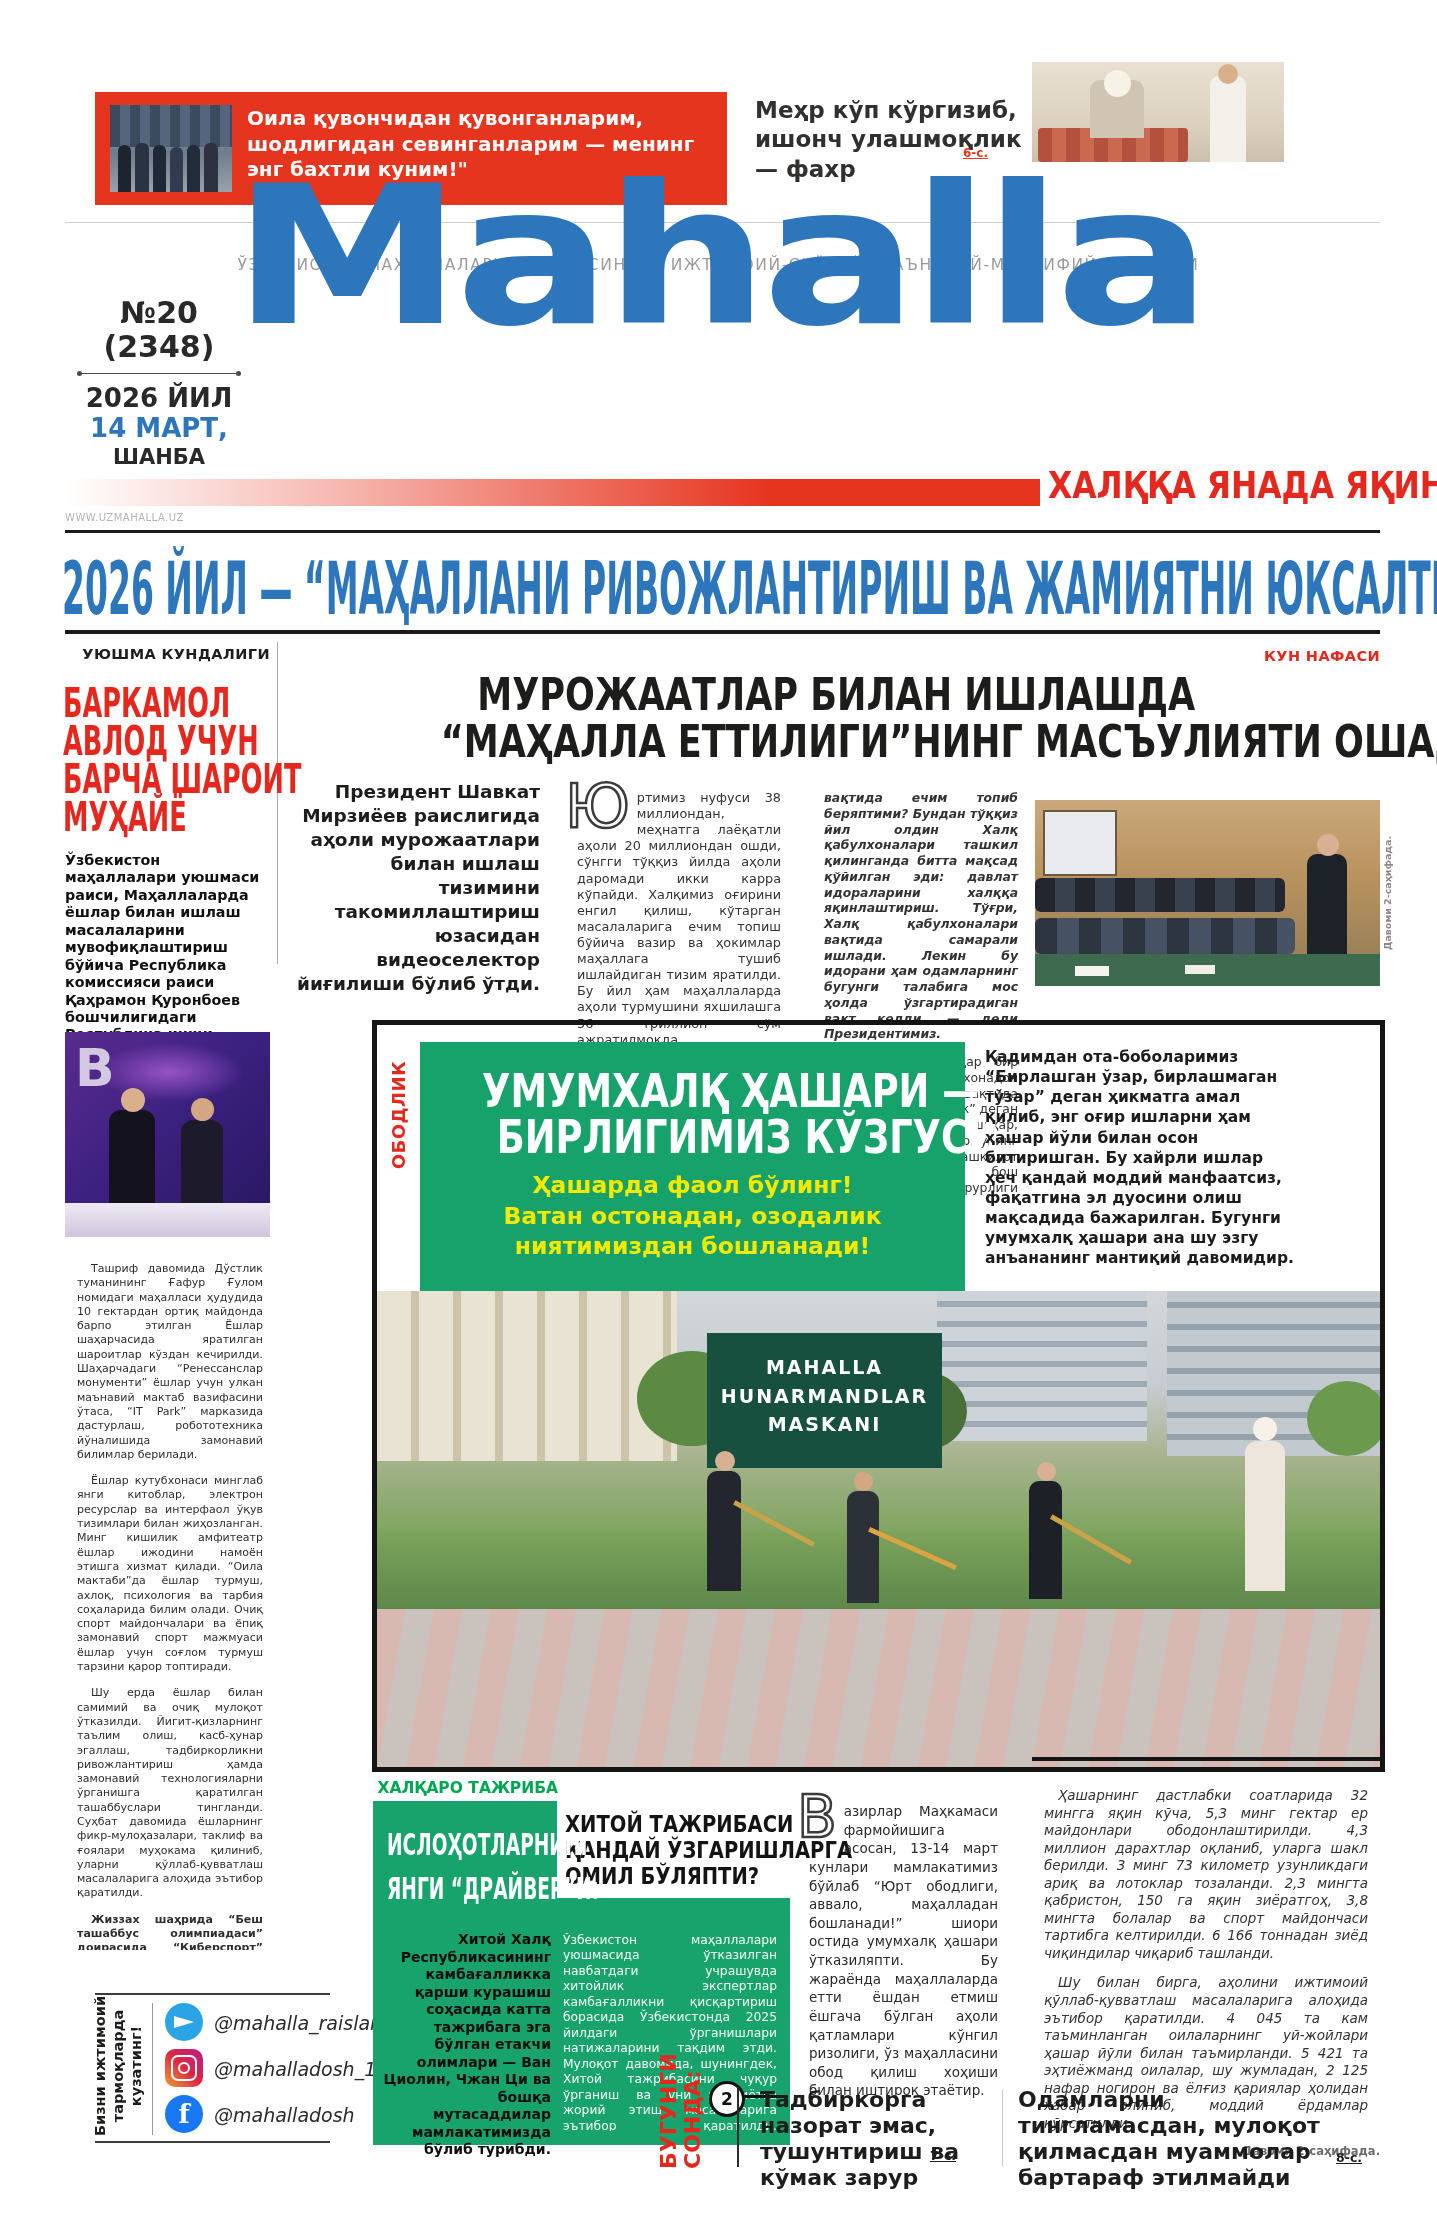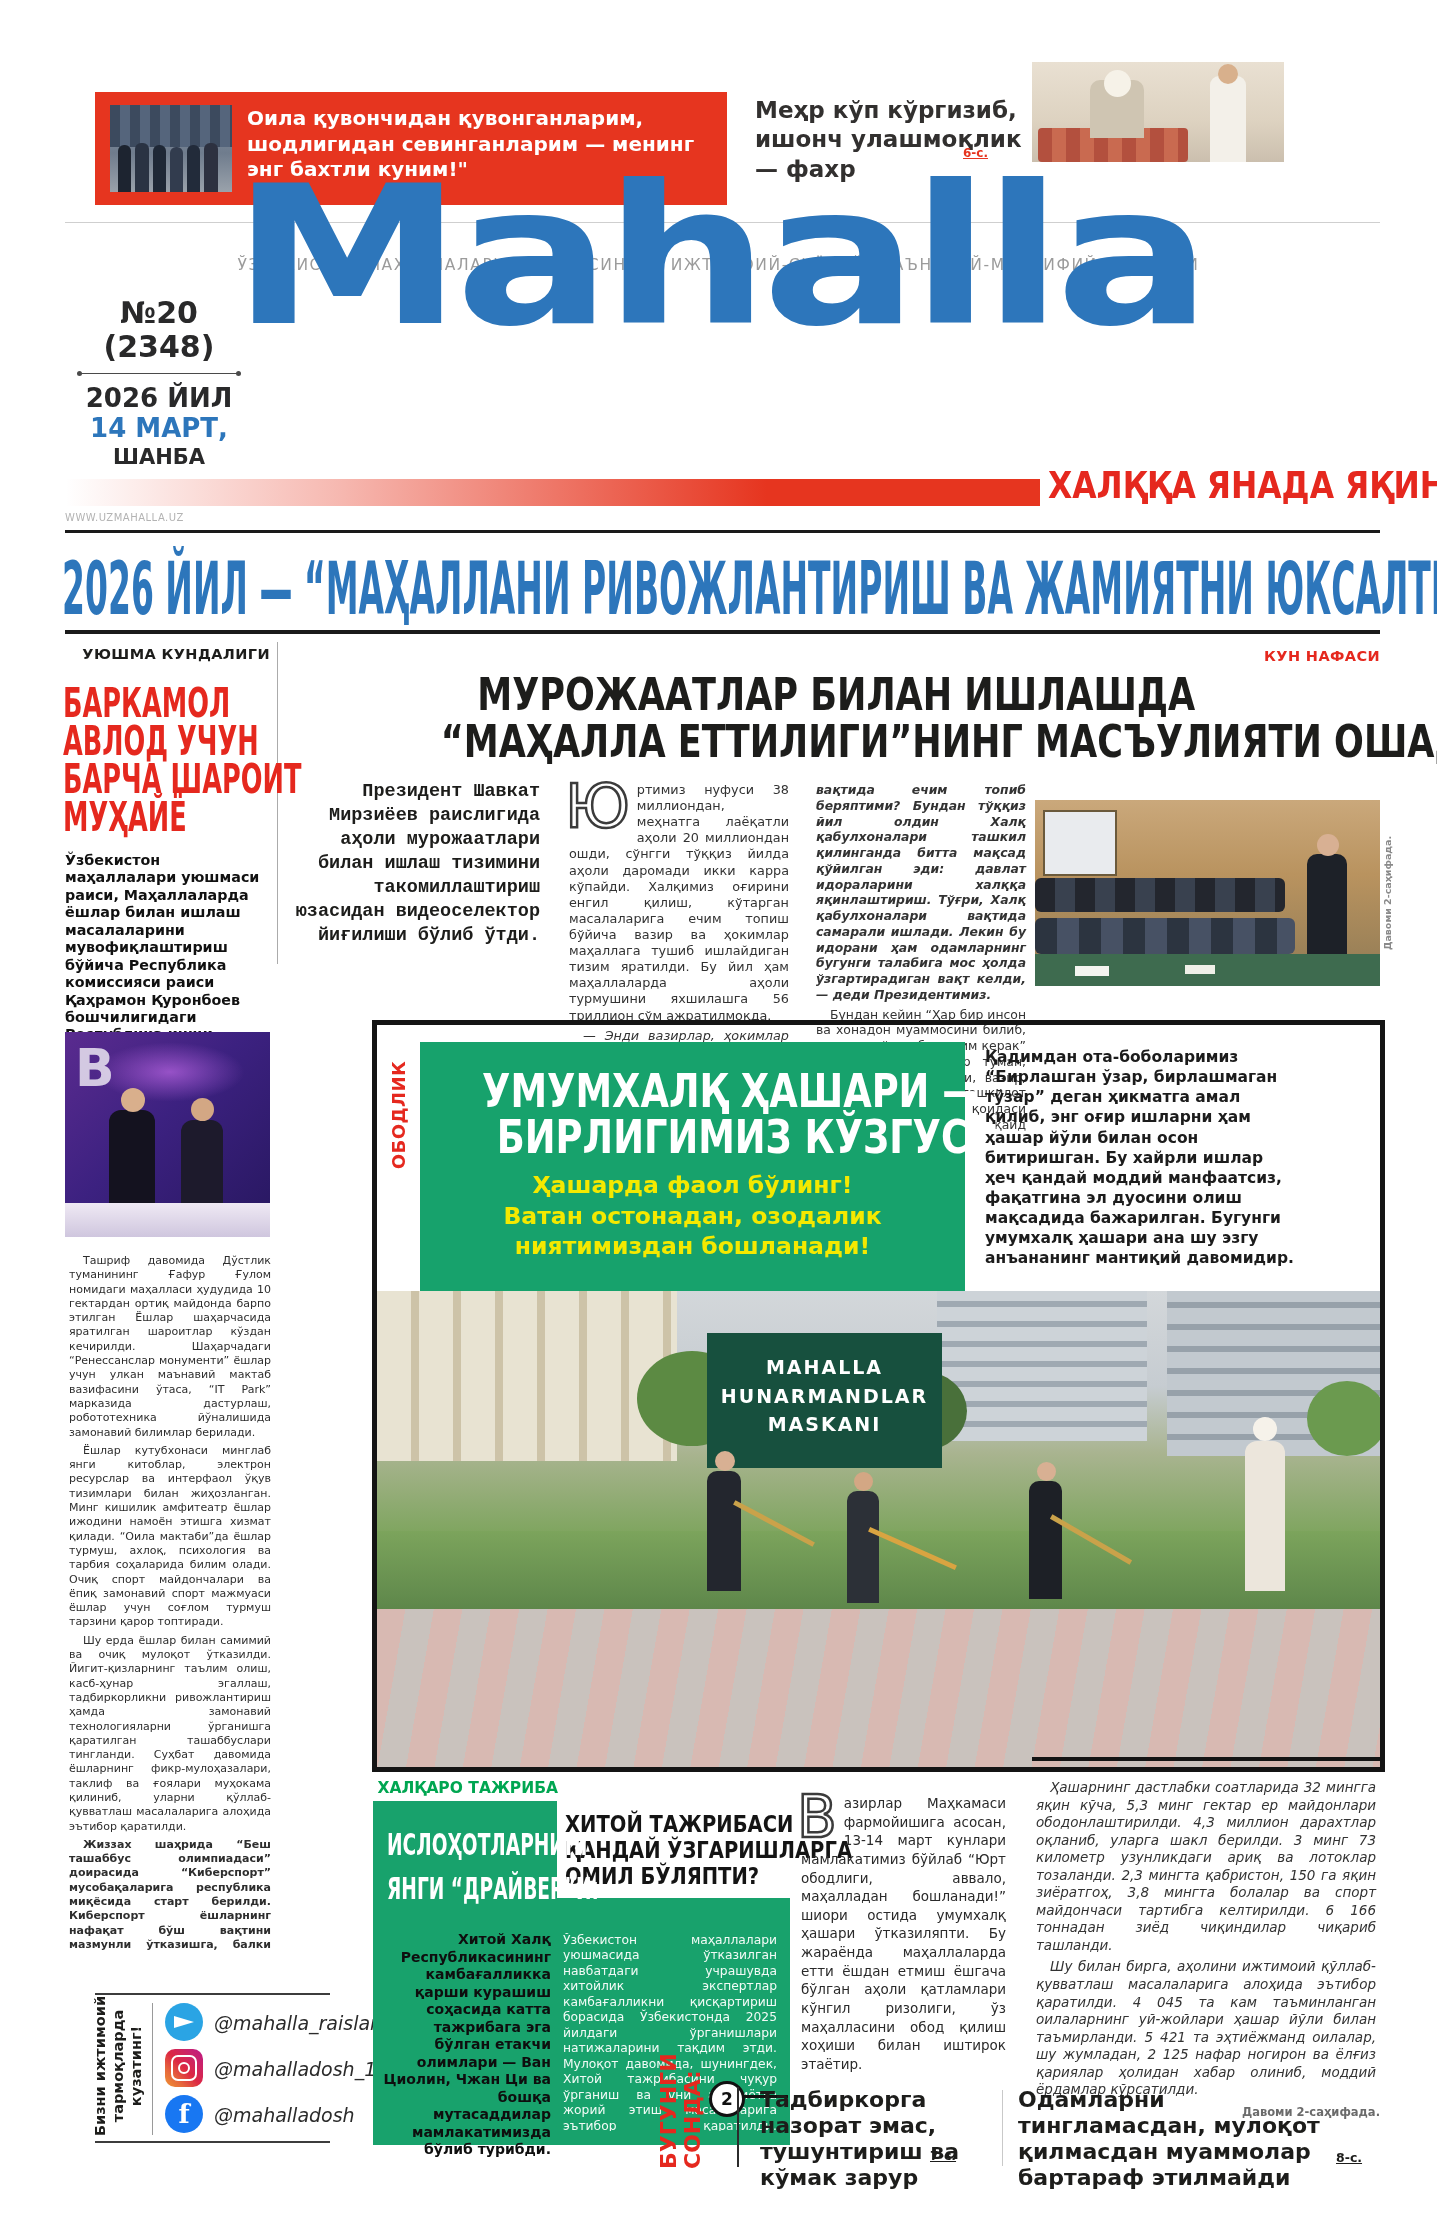--- a/index.html
+++ b/index.html
@@ -2,21 +2,21 @@
 <html><head>
 <meta charset="utf-8">
 <style>
   html,body{margin:0;padding:0;background:#fff;}
   .page{position:relative;width:1437px;height:2219px;background:#fff;overflow:hidden;
         font-family:"DejaVu Sans","Liberation Sans",sans-serif;color:#1d1d1b;}
   .abs{position:absolute;}
   .cond{display:inline-block;white-space:nowrap;transform-origin:0 50%;}
   .condC{display:inline-block;white-space:nowrap;transform-origin:50% 50%;}
   .jtext{text-align:justify;}
-  .jtext p{margin:4px;text-indent:14px;}
+  .jtext p{margin:12px;text-indent:14px;}
   .jtext p.noindent{text-indent:0;}
   .pageref{font-weight:700;text-decoration:underline;text-align:center;}
   .dropcap{float:left;font-weight:400;color:#fff;-webkit-text-stroke:2.5px #3b3b3b;
            line-height:.82;margin:4px 7px 0 0;}
   .rot{transform:rotate(-90deg);}
   
   .teaser-red{background:#e6351f;}
   .teaser-red .t{color:#fff;font-weight:800;font-size:20px;line-height:1.28;}
   
   .ph{overflow:hidden;position:absolute;}
@@ -147,21 +147,21 @@
 
   <div class="abs" style="left:95px;top:2141px;width:235px;height:2px;background:#3c3c3c;"></div>
 
   <div class="abs" style="left:1230px;top:648px;width:150px;text-align:right;font-size:14.5px;font-weight:800;color:#e5281e;letter-spacing:.4px;">КУН НАФАСИ</div>
 
   <div class="abs" style="left:292px;top:668px;width:1088px;text-align:center;">
     <div style="height:47px;"><span class="condC" style="font-size:45px;font-weight:800;transform:scaleX(.78);">МУРОЖААТЛАР БИЛАН ИШЛАШДА</span></div>
     <div style="height:47px;"><span class="condC" style="font-size:45px;font-weight:800;transform:scaleX(.78);">“МАҲАЛЛА ЕТТИЛИГИ”НИНГ МАСЪУЛИЯТИ ОШАДИ</span></div>
   </div>
 
-  <div class="abs" style="left:295px;top:780px;width:245px;text-align:right;font-size:18.5px;line-height:1.3;font-weight:800;color:#1d1d1b;font-family:Liberation Mono, monospace;">Президент Шавкат Мирзиёев раислигида аҳоли мурожаатлари билан ишлаш тизимини такомиллаштириш юзасидан видеоселектор йиғилиши бўлиб ўтди.</div>
+  <div class="abs" style="left:295px;top:780px;width:245px;text-align:right;font-size:18.5px;line-height:1.3;font-weight:800;color:#1d1d1b;">Президент Шавкат Мирзиёев раислигида аҳоли мурожаатлари билан ишлаш тизимини такомиллаштириш юзасидан видеоселектор йиғилиши бўлиб ўтди.</div>
 
   <div class="abs jtext" style="left:565px;top:778px;width:228px;font-size:12.8px;line-height:1.26;color:#333;">
     <span class="dropcap" style="font-size:60px;">Ю</span>
     <p class="noindent">ртимиз нуфуси 38 миллиондан, меҳнатга лаёқатли аҳоли 20 миллиондан ошди, сўнгги тўққиз йилда аҳоли даромади икки карра кўпайди. Халқимиз оғирини енгил қилиш, кўтарган масалаларига ечим топиш бўйича вазир ва ҳокимлар маҳаллага тушиб ишлайдиган тизим яратилди. Бу йил ҳам маҳаллаларда аҳоли турмушини яхшилашга 56 триллион сўм ажратилмоқда.</p>
     <p style="font-style:italic;">— Энди вазирлар, ҳокимлар ўзига савол берсин: шунча имконият бўла туриб, аҳоли кўтарган масалаларга</p>
   </div>
 
   <div class="abs jtext" style="left:812px;top:778px;width:218px;font-size:12.4px;line-height:1.27;color:#333;font-style:italic;">
     <p class="noindent" style="font-weight:600;">вақтида ечим топиб беряптими? Бундан тўққиз йил олдин Халқ қабулхоналари ташкил қилинганда битта мақсад қўйилган эди: давлат идораларини халққа яқинлаштириш. Тўғри, Халқ қабулхоналари вақтида самарали ишлади. Лекин бу идорани ҳам одамларнинг бугунги талабига мос ҳолда ўзгартирадиган вақт келди, — деди Президентимиз.</p>
     <p style="font-style:normal;">Бундан кейин “Ҳар бир инсон ва хонадон муаммосини билиб, вақтида кўмак беришим керак” деган шиор ҳар бир туман, шаҳар, вилоят ҳокими, вазир, унинг ҳудудий ташкилот раҳбарларининг бош қоидаси бўлиши зарурлиги қайд этилди.</p>

